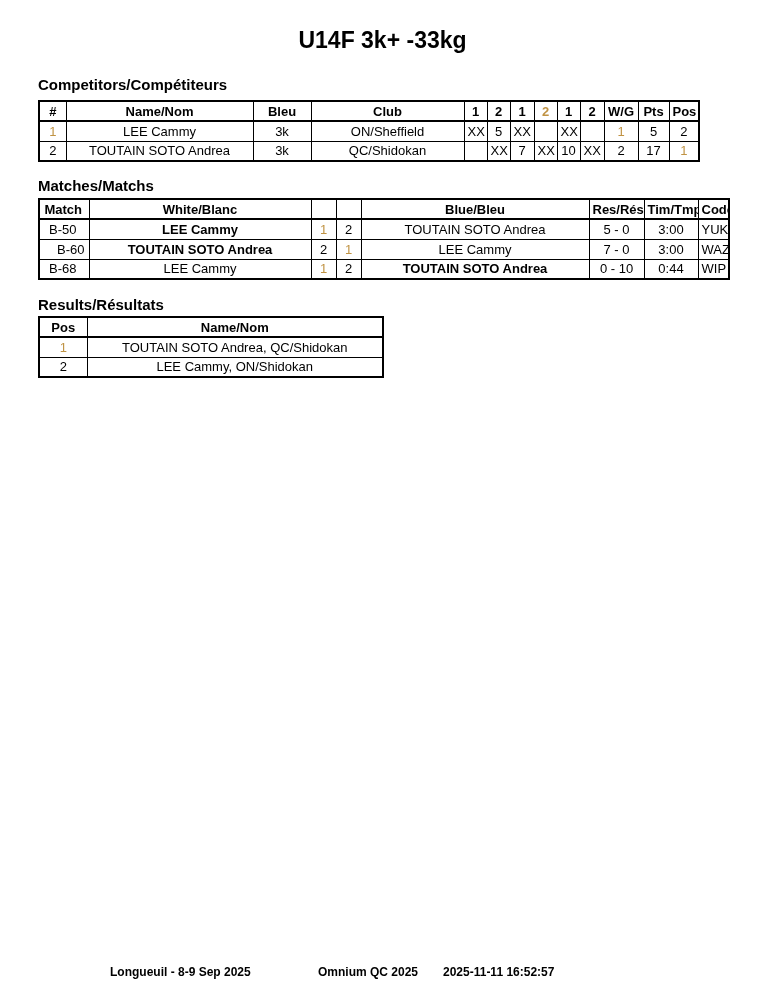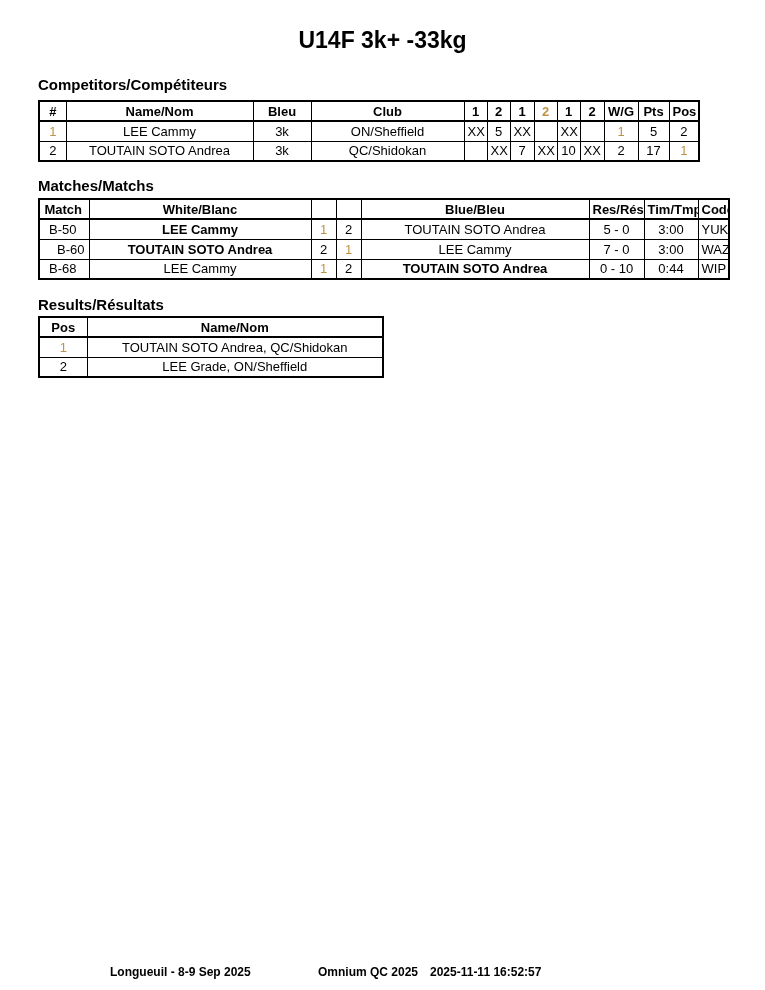--- a/index.html
+++ b/index.html
@@ -36,21 +36,21 @@
   .tan { color: var(--accent); }
   .win { font-weight: bold; }
 
   #competitors-table { top: 100px; left: 38px; width: 660px; }
   #matches-table     { top: 198px; left: 38px; width: 690px; }
   #results-table     { top: 316px; left: 38px; width: 344px; }
 
   .footer-text { position: absolute; top: 965px; font-size: 12px; font-weight: bold; white-space: nowrap; }
   #footer-venue { left: 110px; }
   #footer-event { left: 318px; }
-  #footer-stamp { left: 430px; text-align: right; }
+  #footer-stamp { left: 443px; text-align: right; }
 </style>
 </head>
 <body>
 
 <div class="page">
 
   <div class="doc-title">U14F 3k+ -33kg</div>
 
   <div class="section-heading" id="competitors-heading">Competitors/Compétiteurs</div>
 
@@ -187,21 +187,21 @@
         <tr class="hdr">
       <td class="dbl">Pos</td>
       <td>Name/Nom</td>
     </tr>
     <tr>
       <td class="dbl tan">1</td>
       <td class="lft">TOUTAIN SOTO Andrea, QC/Shidokan</td>
     </tr>
     <tr>
       <td class="dbl">2</td>
-      <td class="lft">LEE Grade, ON/Sheffield</td>
+      <td class="lft">LEE Cammy, ON/Shidokan</td>
     </tr>
   </tbody>
     </table>
 
   <div class="footer-text" id="footer-venue">Longueuil - 8-9 Sep 2025</div>
   <div class="footer-text" id="footer-event">Omnium QC 2025</div>
   <div class="footer-text" id="footer-stamp">2025-11-11 16:52:57</div>
 
 </div>
 

